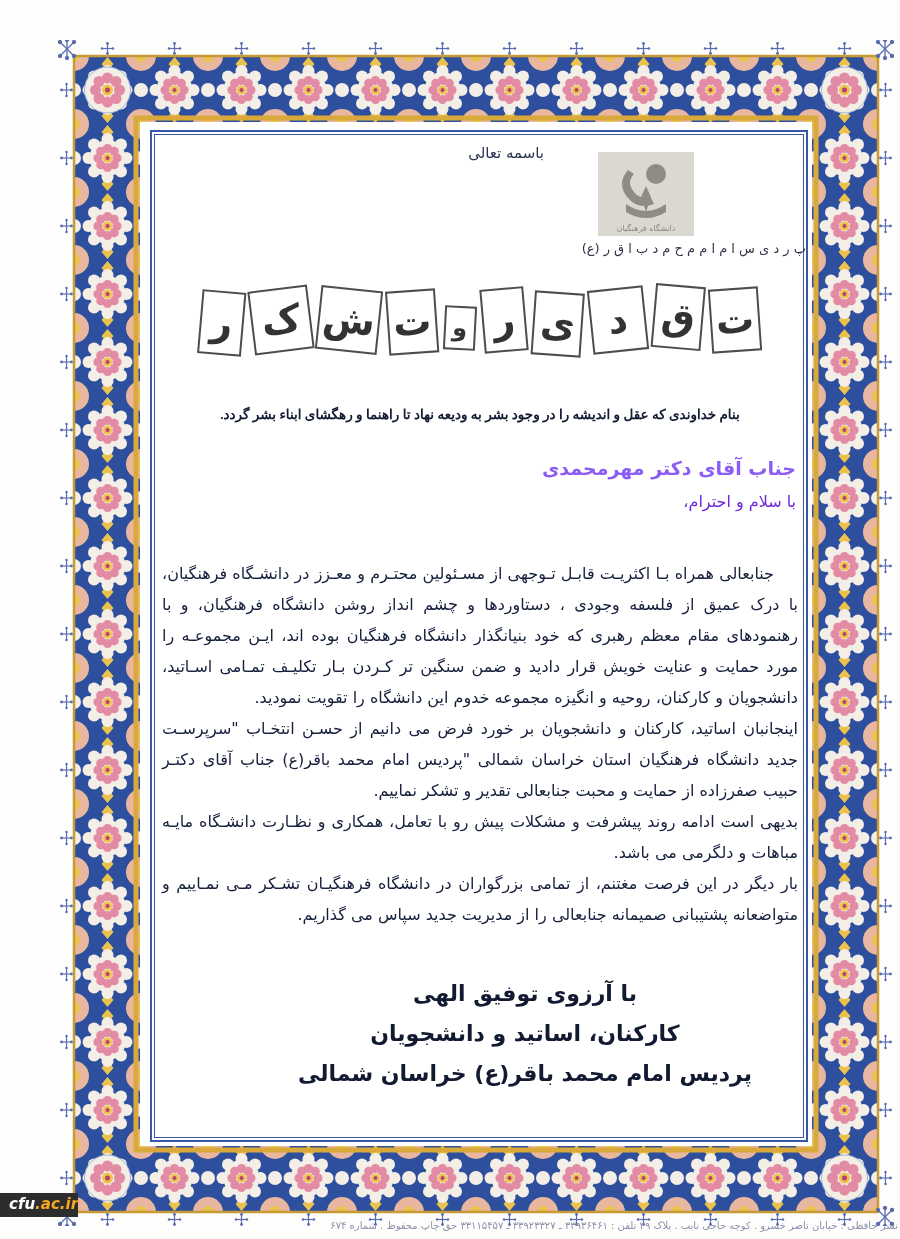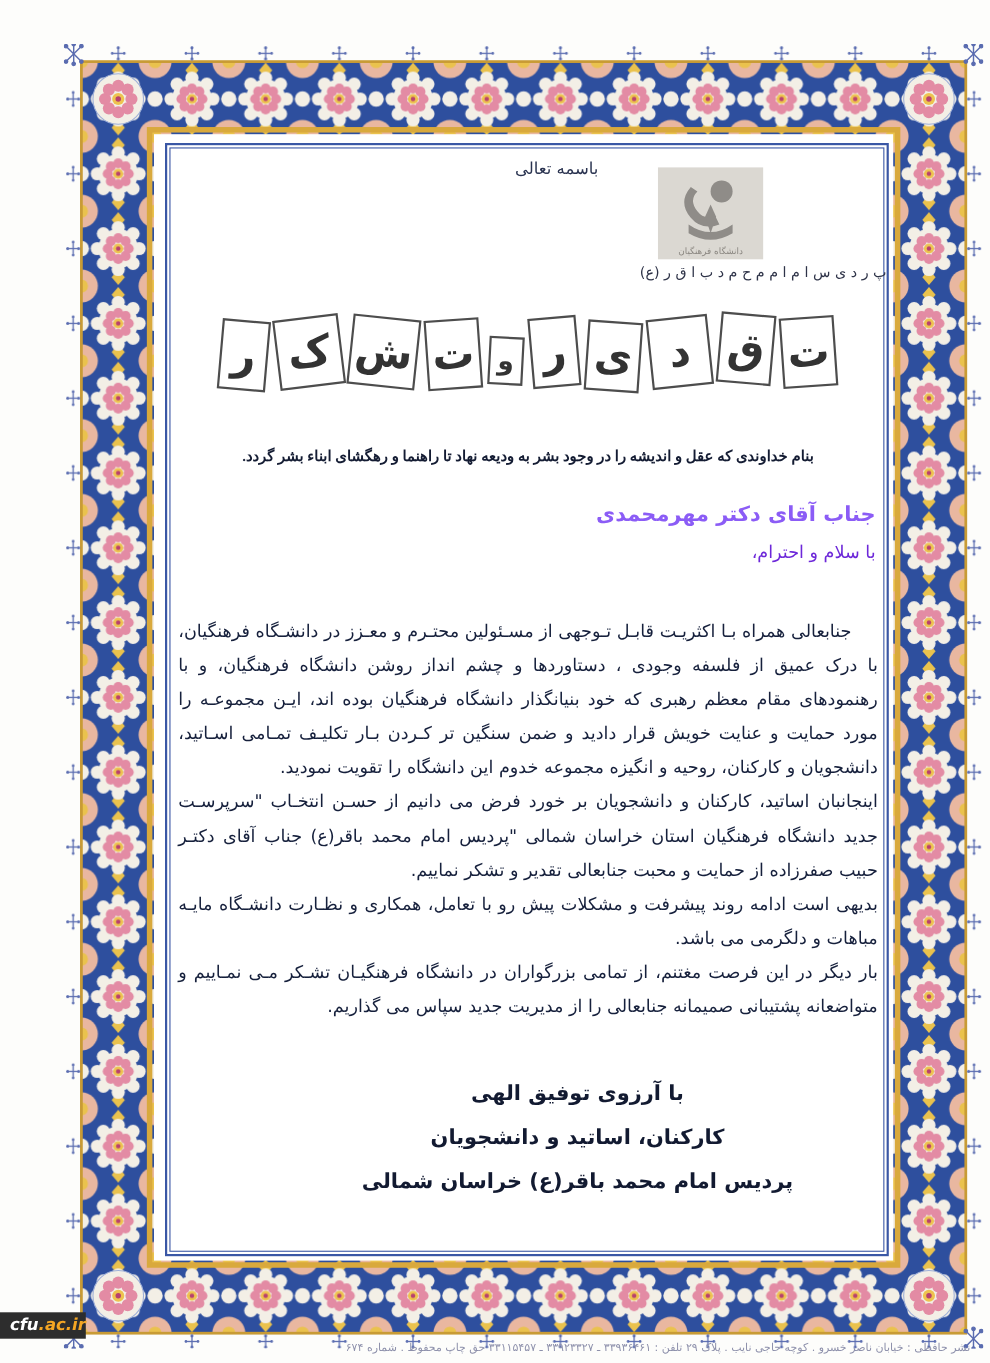--- a/index.html
+++ b/index.html
@@ -70,25 +70,25 @@
   .body-text {
     position: absolute; top: 420px; right: 2px; left: 2px;
     font-size: 16px; line-height: 31px; text-align: justify; color: #16203c;
   }
   .body-text p { margin: 0; }
   .body-text p.indent { text-indent: 24px; }
 
   .closing {
     position: absolute; top: 836px; left: 0; right: 0;
     text-align: center; transform: translateX(45px);
-    font-size: 19px; font-weight: bold; line-height: 40px; color: #121a31;
+    font-size: 22px; font-weight: bold; line-height: 40px; color: #121a31;
   }
 
   .footer-line {
-    position: absolute; right: 18px; bottom: 8px;
+    position: absolute; right: 2px; bottom: 8px;
     direction: rtl; font-size: 10px; color: #8d90ab; letter-spacing: 0.5px;
   }
 
   .watermark {
     position: absolute; left: 0; bottom: 22px;
     background: #2d2d2d; padding: 4px 0 5px 9px;
     font-style: italic; font-weight: bold; font-size: 15px; line-height: 1;
   }
   .watermark .site { color: #ffffff; }
   .watermark .domain { color: #f5a623; }

